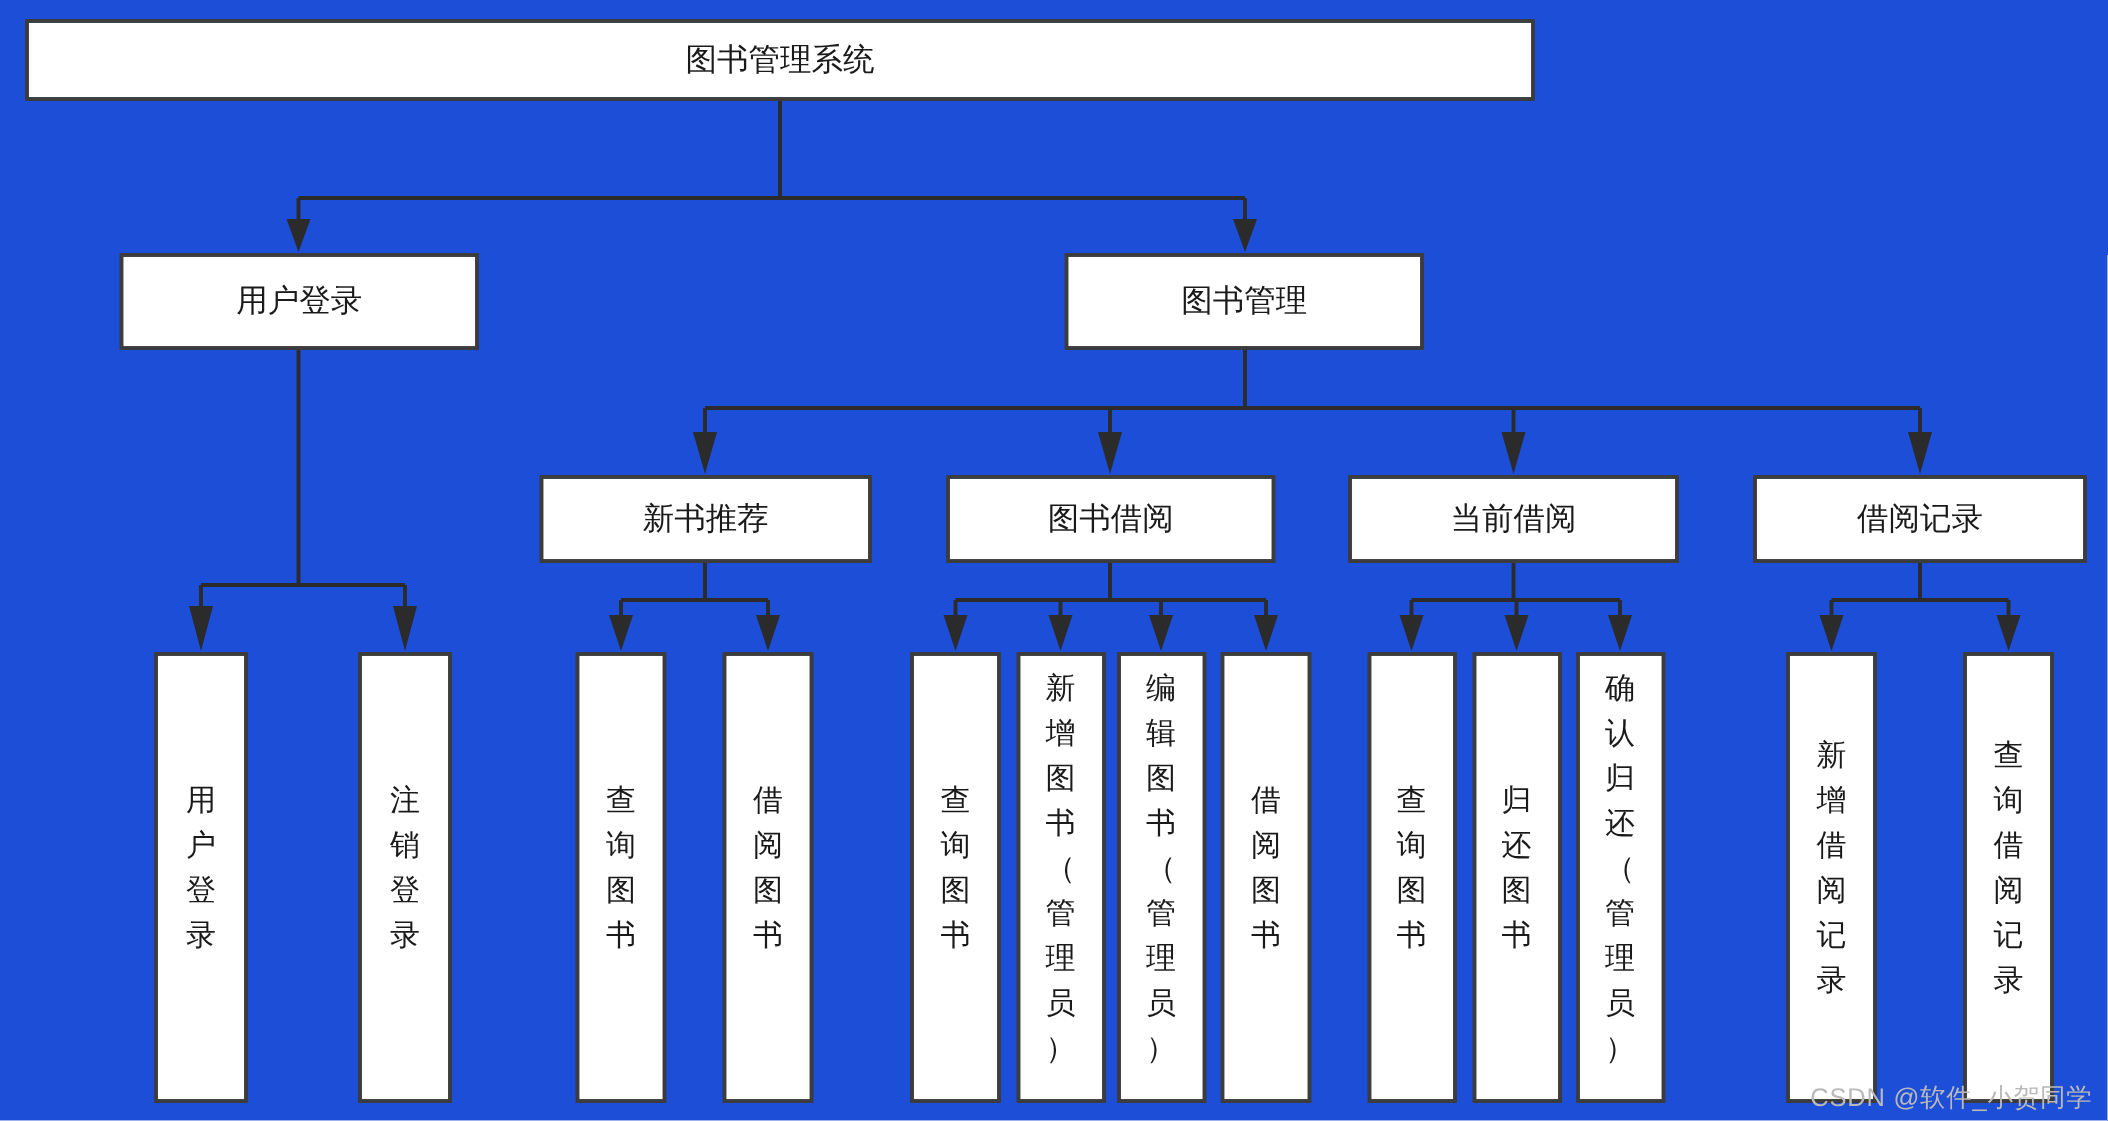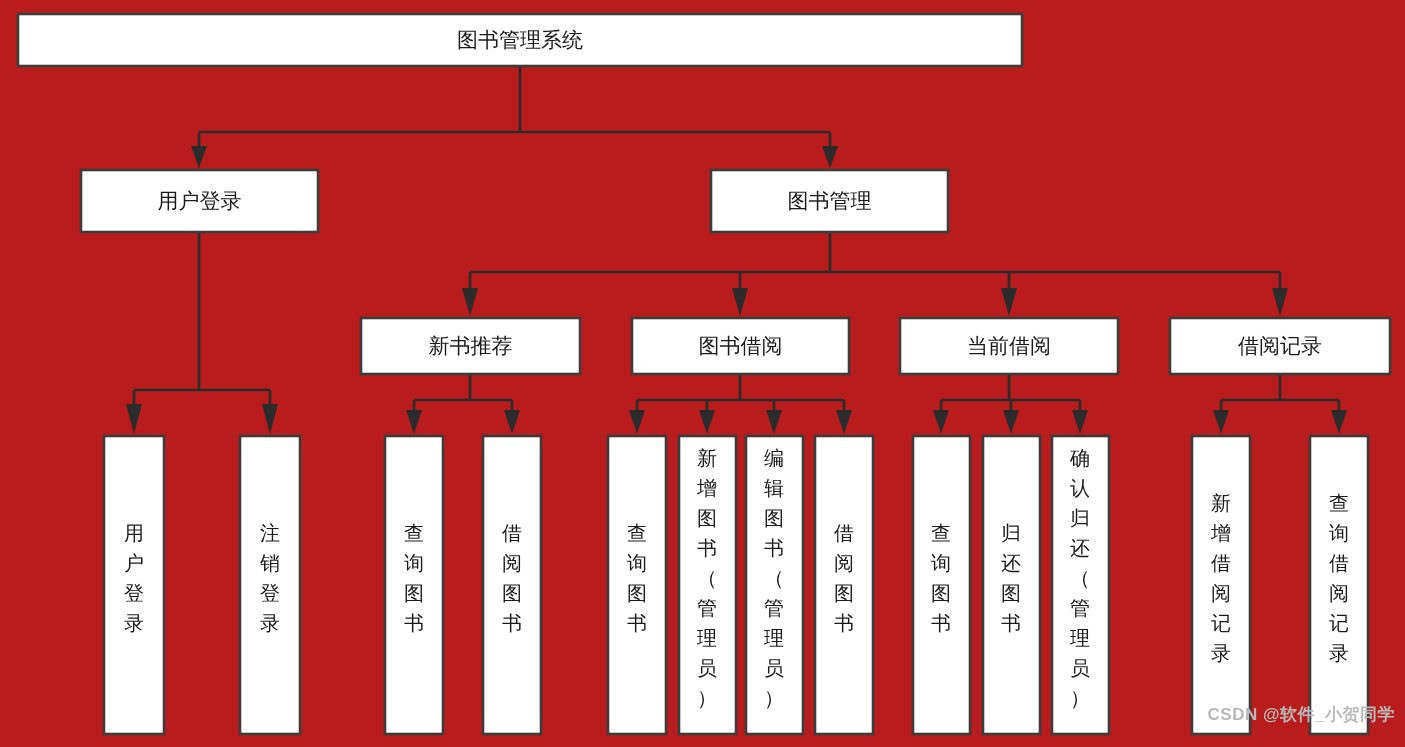--- a/index.html
+++ b/index.html
@@ -8,21 +8,21 @@
     padding: 0;
     background: #ffffff;
   }
   body {
     font-family: "Liberation Sans", "DejaVu Sans", sans-serif;
   }
   #diagram-root {
     position: relative;
     width: 1405px;
     height: 747px;
-    background: #b91c1c;
+    background: #1d4ed8;
     overflow: hidden;
   }
   svg#tree-svg {
     position: absolute;
     left: 0;
     top: 0;
     width: 1405px;
     height: 747px;
     display: block;
   }
@@ -50,28 +50,27 @@
   }
   .node-label-v {
     font-family: "Liberation Sans", "DejaVu Sans", sans-serif;
     font-size: 20px;
     fill: #1a1a1a;
     text-anchor: middle;
   }
   .watermark-text {
     position: absolute;
     right: 10px;
-    bottom: 21px;
+    bottom: 4px;
     font-family: "Liberation Sans", "DejaVu Sans", sans-serif;
     font-size: 17px;
     color: #b9b9b9;
     white-space: nowrap;
     user-select: none;
     letter-spacing: 0.5px;
-    font-weight: bold;
   }
 </style>
 </head>
 <body>
 
 <div id="diagram-root">
 
   <svg id="tree-svg" viewBox="0 0 1405 747" xmlns="http://www.w3.org/2000/svg">
 
     <defs>

